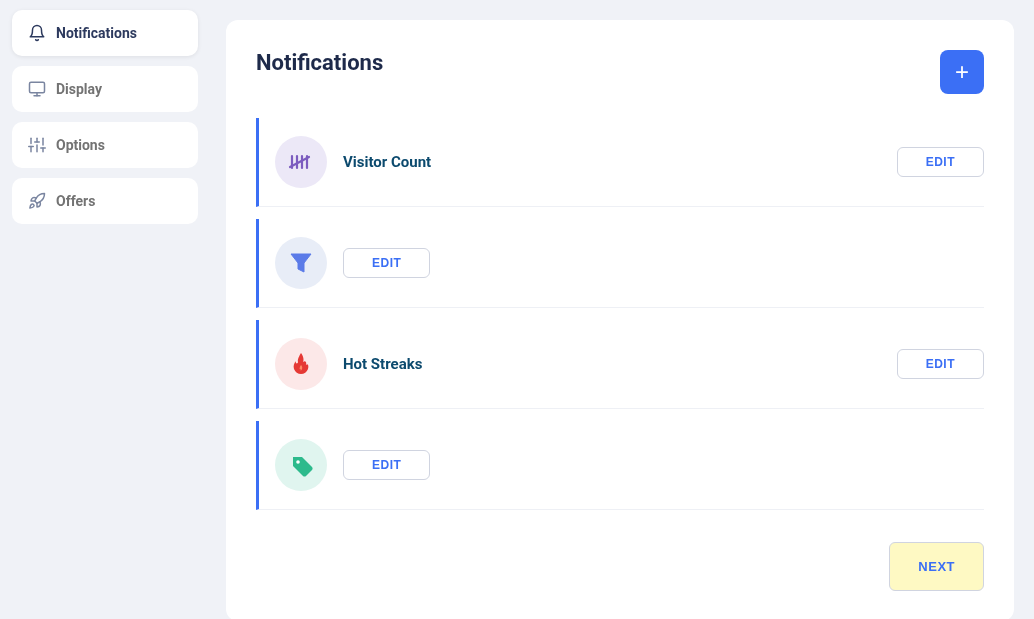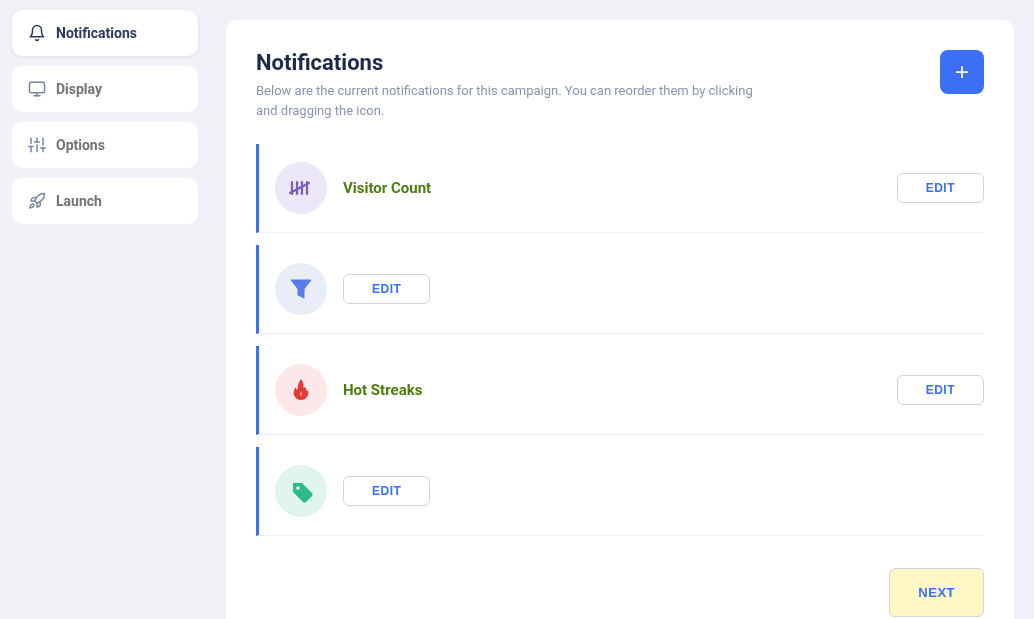--- a/index.html
+++ b/index.html
@@ -126,21 +126,21 @@
     .notification-icon.hotstreak {
       background: #fce8e8;
     }
     .notification-icon.offers {
       background: #e0f5ef;
     }
     .notification-label {
       flex: 1;
       font-size: 15px;
       font-weight: 700;
-      color: #4d7c0f;
+      color: #0c4a6e;
     }
     .edit-button {
       border: 1.5px solid #d0d4e0;
       background: white;
       color: #3b6ff5;
       font-size: 12px;
       font-weight: 700;
       padding: 7px 28px;
       border-radius: 6px;
       cursor: pointer;
@@ -202,32 +202,31 @@
     <span>Options</span>
   </div>
 
   <div class="sidebar-item">
     <svg width="18" height="18" viewBox="0 0 24 24" fill="none" stroke="#7a85a0" stroke-width="2" stroke-linecap="round" stroke-linejoin="round">
       <path d="M4.5 16.5c-1.5 1.26-2 5-2 5s3.74-.5 5-2c.71-.84.7-2.13-.09-2.91a2.18 2.18 0 0 0-2.91-.09z"></path>
       <path d="m12 15-3-3a22 22 0 0 1 2-3.95A12.88 12.88 0 0 1 22 2c0 2.72-.78 7.5-6 11a22.35 22.35 0 0 1-4 2z"></path>
       <path d="M9 12H4s.55-3.03 2-4c1.62-1.08 5 0 5 0"></path>
       <path d="M12 15v5s3.03-.55 4-2c1.08-1.62 0-5 0-5"></path>
     </svg>
-    <span>Launch</span>
+    <span>Offers</span>
   </div>
 
 </div>
 
 <div class="main-content">
   <div class="content-card">
 
     <div class="page-header">
       <div>
         <div class="page-title">Notifications</div>
-        <div class="page-description">Below are the current notifications for this campaign. You can reorder them by clicking and dragging the icon.</div>
       </div>
       <button class="add-button">+</button>
     </div>
 
     <div class="notifications-list">
 
       <div class="notification-row">
         <div class="notification-icon visitor">
           <svg width="28" height="28" viewBox="0 0 28 28">
 

